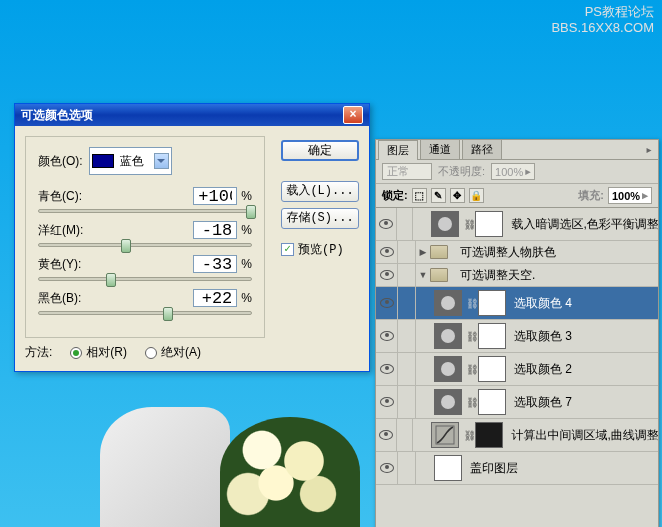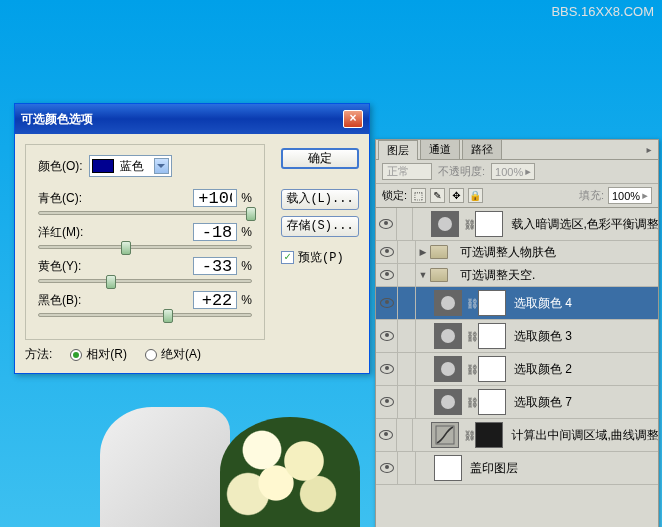--- a/index.html
+++ b/index.html
@@ -62,21 +62,21 @@
       border: 1px solid #0054e3;
       box-shadow: 2px 2px 6px rgba(0,0,0,0.3);
     }
     .titlebar {
       background: linear-gradient(180deg, #2a6fde 0%, #0a3bb0 50%, #1a4fc0 100%);
       color: #fff;
       padding: 4px 6px;
       display: flex;
       justify-content: space-between;
       align-items: center;
-      height: 30px;
+      height: 22px;
     }
     .titlebar-title { font-weight: bold; }
     .close-btn {
       width: 20px;
       height: 18px;
       background: linear-gradient(180deg, #f0a080, #d04020);
       border: 1px solid #fff;
       color: #fff;
       font-weight: bold;
       text-align: center;
@@ -97,21 +97,21 @@
     }
     .color-row {
       display: flex;
       align-items: center;
       gap: 6px;
       margin-bottom: 12px;
     }
     .color-select {
       border: 1px solid #7f9db9;
       background: #fff;
-      height: 22px;
+      height: 28px;
       display: flex;
       align-items: center;
       padding: 0 2px;
       gap: 6px;
     }
     .swatch {
       width: 22px;
       height: 14px;
       background: #000090;
       border: 1px solid #000;
@@ -307,20 +307,21 @@
     }
     .mini-input.disabled { background: #e8e8e0; color: #999; }
     .lock-row {
       padding: 3px 6px;
       border-bottom: 1px solid #9a9a90;
       display: flex;
       align-items: center;
       gap: 4px;
       background: #d8d8d0;
       font-size: 11px;
+      font-weight: bold;
     }
     .lock-icon {
       width: 15px;
       height: 15px;
       border: 1px solid #a0a098;
       background: #e8e8e0;
       display: flex;
       align-items: center;
       justify-content: center;
       font-size: 10px;
@@ -434,20 +435,21 @@
       white-space: nowrap;
       overflow: hidden;
     }
     .indent { width: 18px; flex-shrink: 0; }
     .opt-label { color: #888; font-size: 11px; white-space: nowrap; }
   </style>
 </head>
 <body>
 
 <div class="watermark">
+  <div>PS教程论坛</div>
   <div>BBS.16XX8.COM</div>
 </div>
 
 <div class="bg-image">
   <div class="dress"></div>
   <div class="flowers"></div>
 </div>
 
 <div class="dialog">
   <div class="titlebar">

